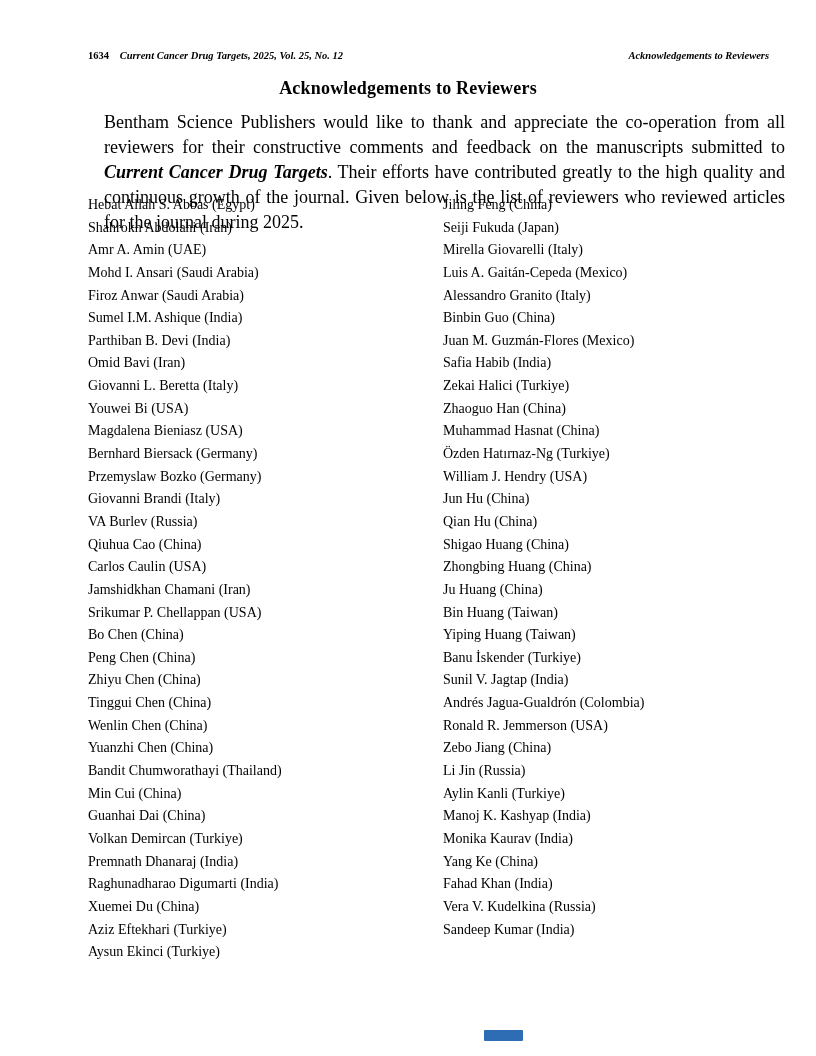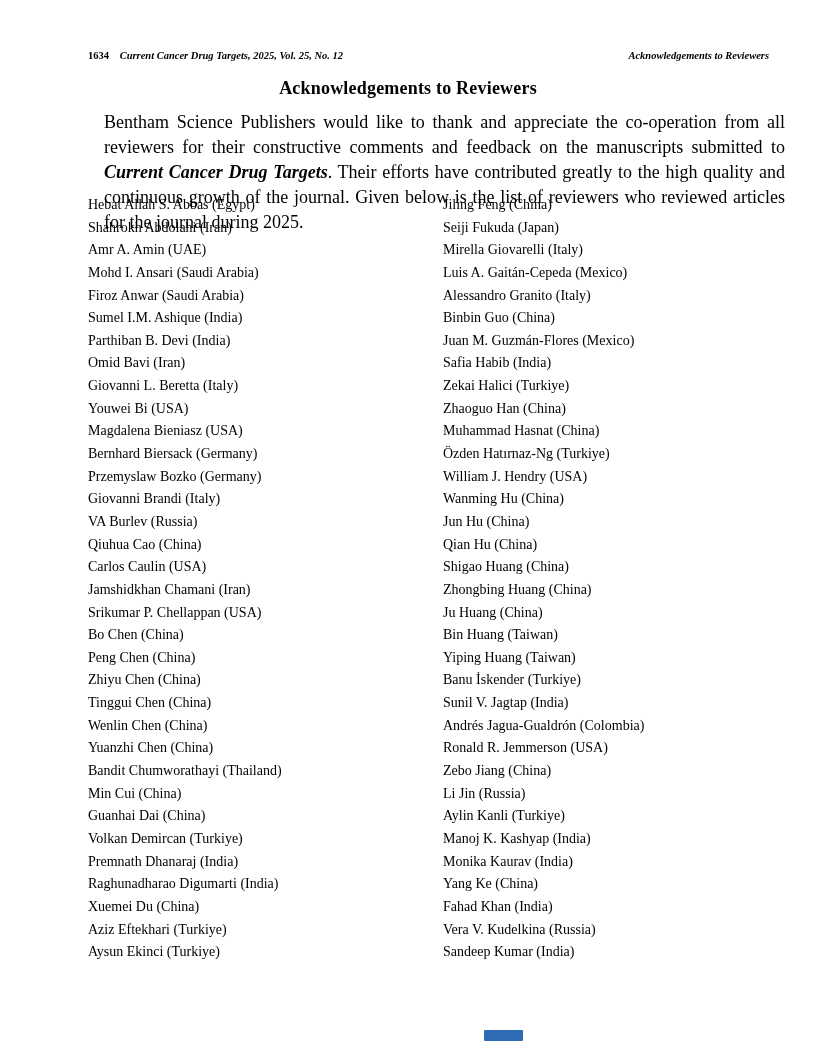--- a/index.html
+++ b/index.html
@@ -134,21 +134,20 @@
         <div class="name">Luis A. Gaitán-Cepeda (Mexico)</div>
         <div class="name">Alessandro Granito (Italy)</div>
         <div class="name">Binbin Guo (China)</div>
         <div class="name">Juan M. Guzmán-Flores (Mexico)</div>
         <div class="name">Safia Habib (India)</div>
         <div class="name">Zekai Halici (Turkiye)</div>
         <div class="name">Zhaoguo Han (China)</div>
         <div class="name">Muhammad Hasnat (China)</div>
         <div class="name">Özden Hatırnaz-Ng (Turkiye)</div>
         <div class="name">William J. Hendry (USA)</div>
-        <div class="name">Wanming Hu (China)</div>
         <div class="name">Jun Hu (China)</div>
         <div class="name">Qian Hu (China)</div>
         <div class="name">Shigao Huang (China)</div>
         <div class="name">Zhongbing Huang (China)</div>
         <div class="name">Ju Huang (China)</div>
         <div class="name">Bin Huang (Taiwan)</div>
         <div class="name">Yiping Huang (Taiwan)</div>
         <div class="name">Banu İskender (Turkiye)</div>
         <div class="name">Sunil V. Jagtap (India)</div>
         <div class="name">Andrés Jagua-Gualdrón (Colombia)</div>

